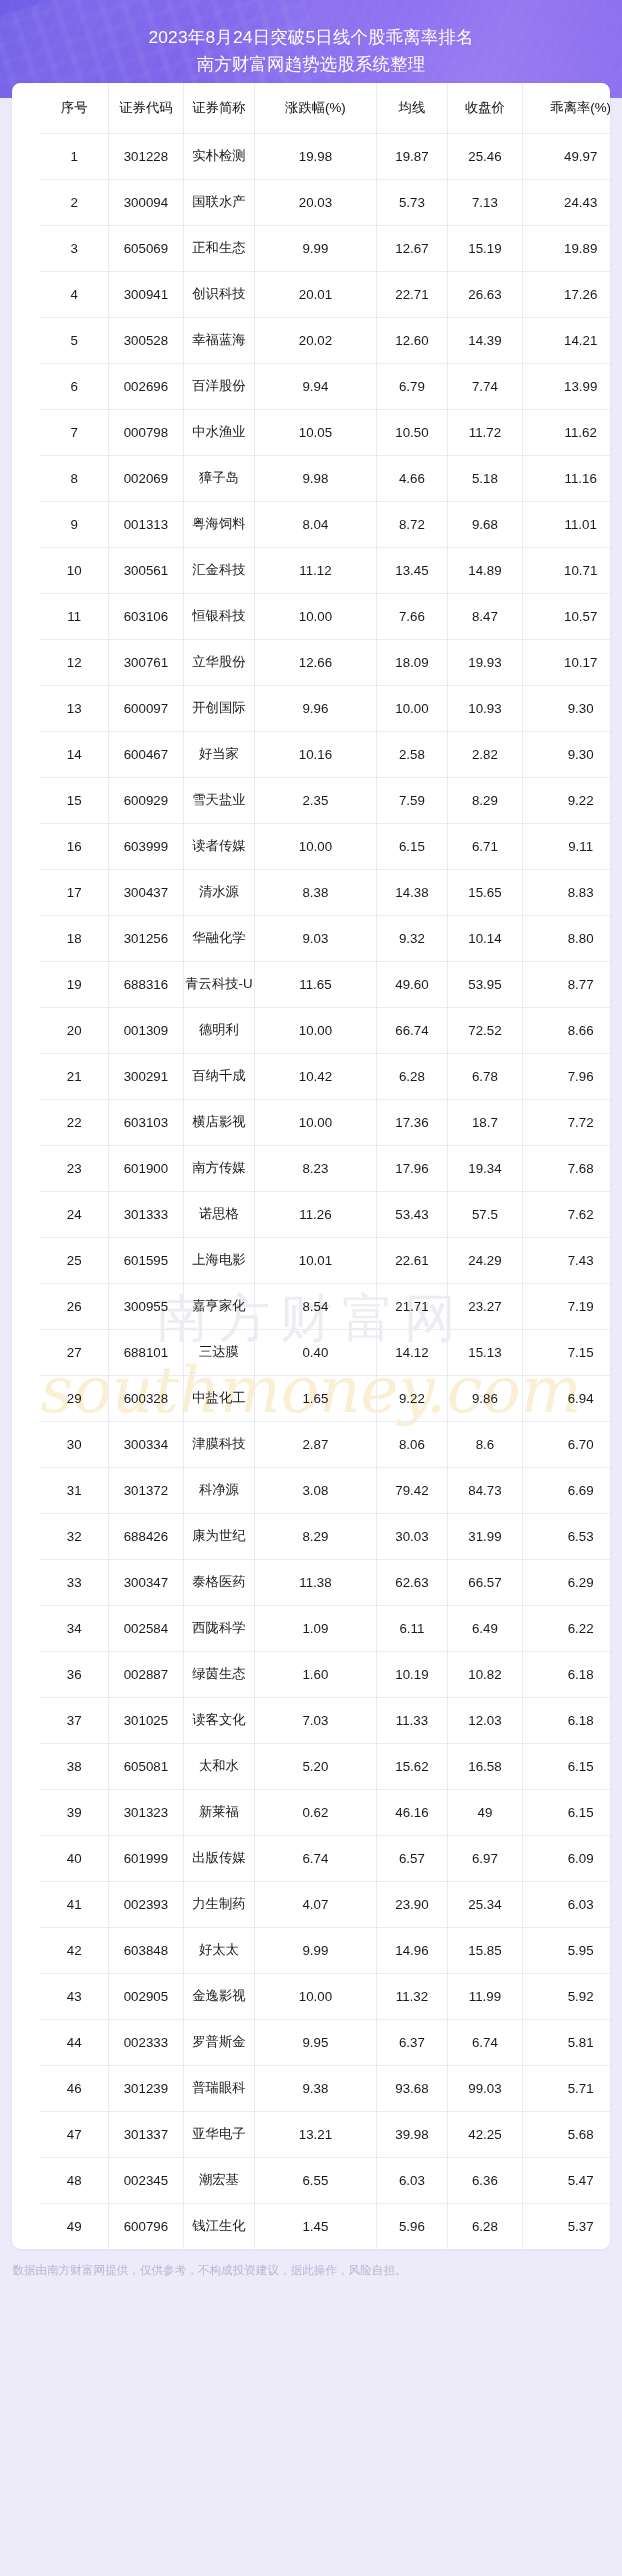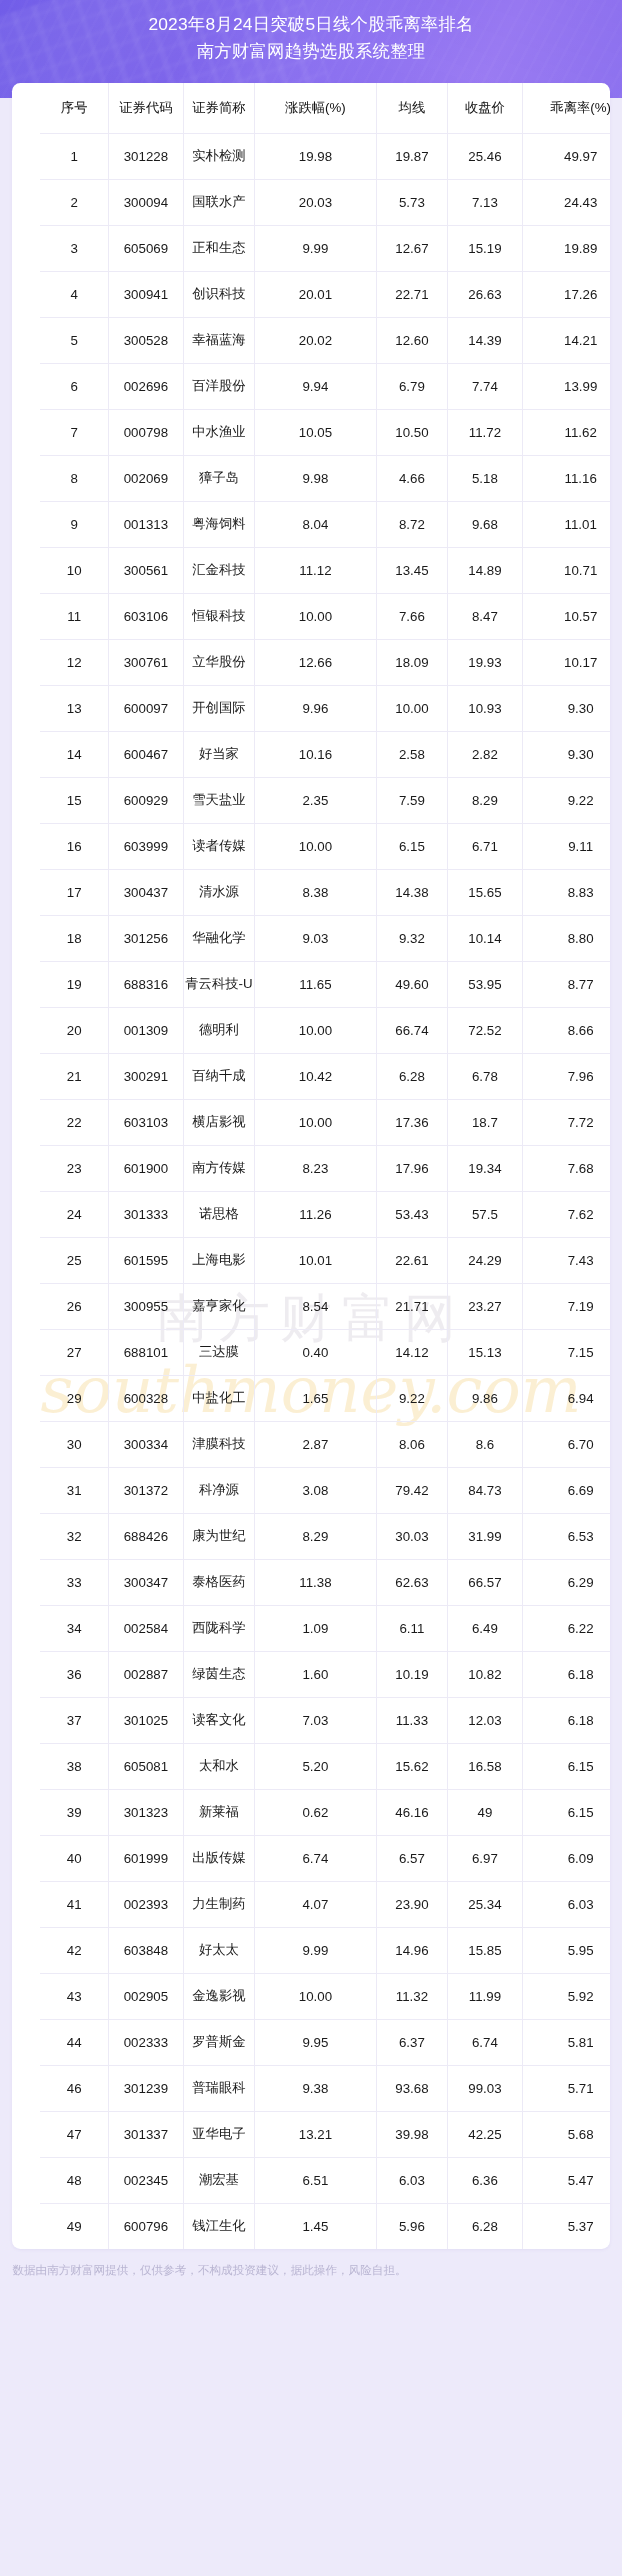--- a/index.html
+++ b/index.html
@@ -41,21 +41,21 @@
     transform: rotate(-18deg);
     background:
       repeating-linear-gradient(90deg, rgba(255,255,255,.16) 0 5.8px, rgba(255,255,255,0) 5.8px 21.6px),
       repeating-linear-gradient(0deg, rgba(255,255,255,.10) 0 4.1px, rgba(255,255,255,0) 4.1px 18px),
       linear-gradient(160deg, rgba(255,255,255,.18), rgba(255,255,255,0) 70%);
     filter: blur(0.8px);
   }
   .banner-titles {
     position: relative;
     z-index: 2;
-    padding-top: 11px;
+    padding-top: 24px;
     text-align: center;
   }
   .banner-title,
   .banner-subtitle {
     color: #ffffff;
     font-size: 17.4px;
     line-height: 26.5px;
     letter-spacing: 0.2px;
     font-weight: 400;
     white-space: nowrap;
@@ -596,21 +596,21 @@
             <td class="num">亚华电子</td>
             <td class="num">13.21</td>
             <td class="num">39.98</td>
             <td class="num">42.25</td>
             <td class="num">5.68</td>
           </tr>
           <tr>
             <td class="num">48</td>
             <td class="num">002345</td>
             <td class="num">潮宏基</td>
-            <td class="num">6.51</td>
+            <td class="num">6.55</td>
             <td class="num">6.03</td>
             <td class="num">6.36</td>
             <td class="num">5.47</td>
           </tr>
           <tr>
             <td class="num">49</td>
             <td class="num">600796</td>
             <td class="num">钱江生化</td>
             <td class="num">1.45</td>
             <td class="num">5.96</td>

